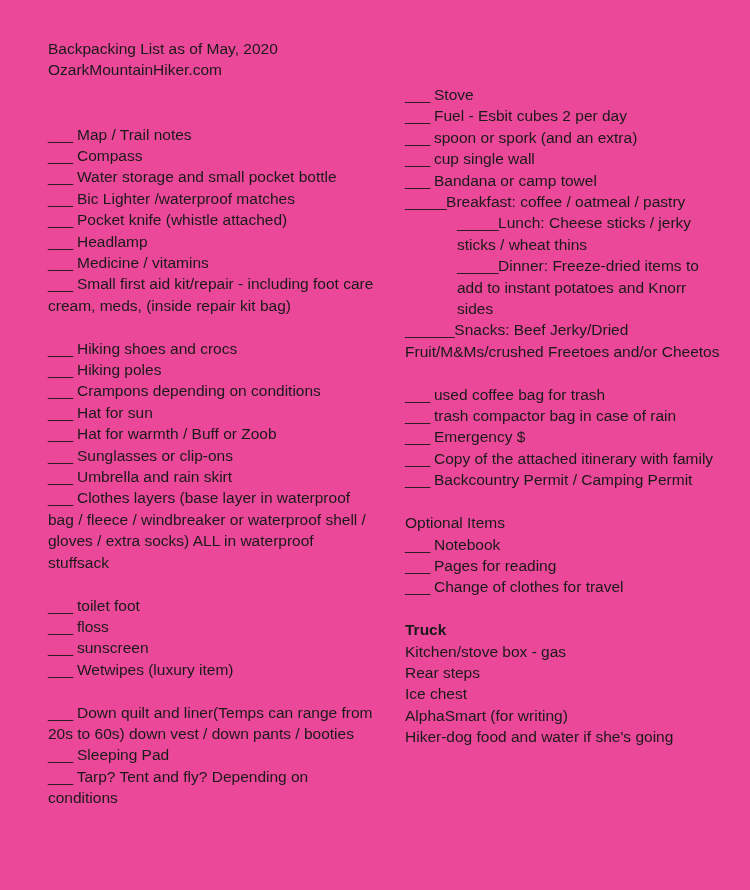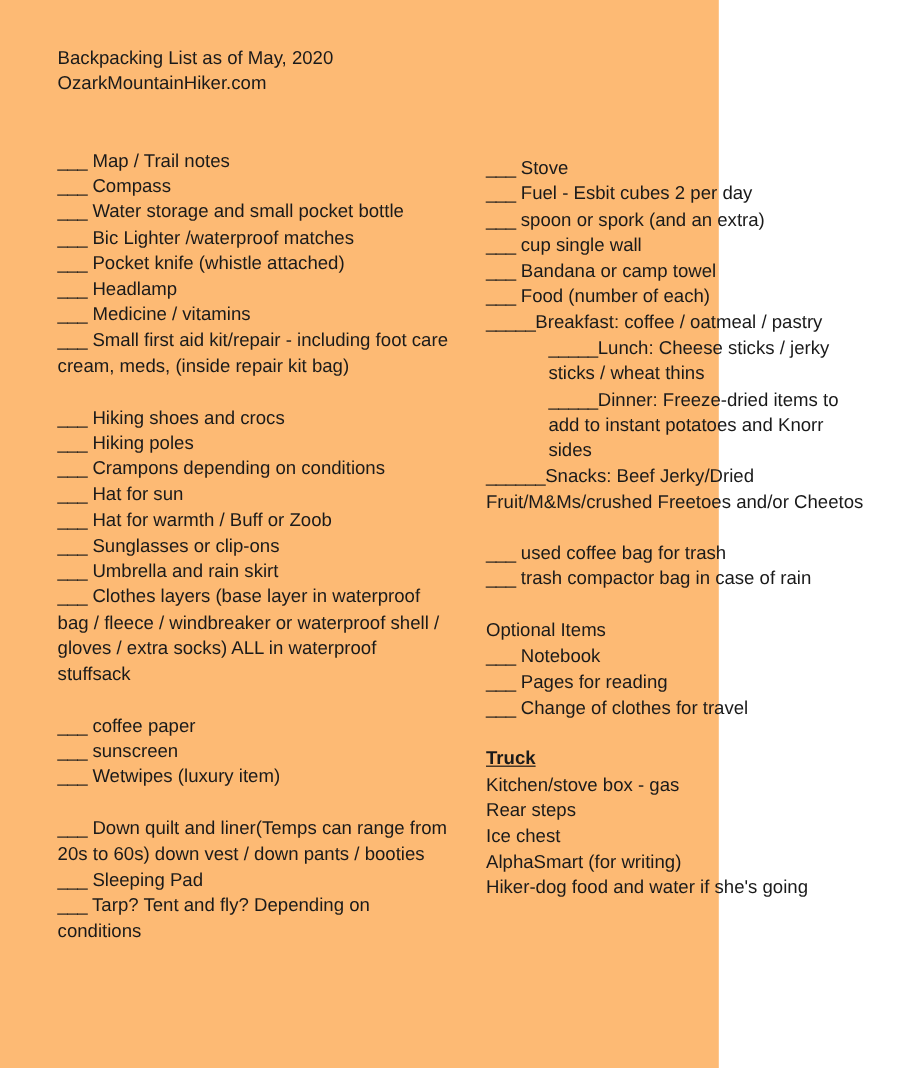--- a/index.html
+++ b/index.html
@@ -10,48 +10,47 @@
   }
   body {
     width: 750px;
     height: 890px;
     font-family: "Liberation Sans", sans-serif;
     color: #1a1a1a;
     overflow: hidden;
   }
   #page {
     position: relative;
-    width: 599px;
+    width: 750px;
     height: 890px;
-    background: #fdba74;
+    background: #ec4899;
   }
   .col {
     position: absolute;
     top: 0;
     font-size: 15.5px;
     line-height: 21.4px;
   }
   #col-left {
     left: 48px;
     width: 330px;
   }
   #col-right {
     left: 405px;
     width: 318px;
-    margin-top: 46px;
   }
   .line {
     white-space: normal;
     word-wrap: break-word;
   }
   .blank {
     height: 21.4px;
   }
   .hdr { }
-  .bold { font-weight: bold; text-decoration: underline; }
+  .bold { font-weight: bold; }
   b { font-weight: normal; }
   .ul {
     
     letter-spacing: -0.4px;
   }
   .sub1 { padding-left: 0; }
   .sub2 { padding-left: 52px; }
   .spacer-top-left { height: 38px; }
   .spacer-top-right { height: 84px; }
 </style>
@@ -90,21 +89,22 @@
         <div class="line"><span class="ul">___</span> <span>Hat for warmth / Buff or Zoob</span></div>
         <div class="line"><span class="ul">___</span> <span>Sunglasses or clip-ons</span></div>
         <div class="line"><span class="ul">___</span> <span>Umbrella and rain skirt</span></div>
       </div>
 
     <div class="line"><span class="ul">___</span> <span>Clothes layers (base layer in waterproof bag / fleece / windbreaker or waterproof shell / gloves / extra socks) ALL in </span><b>waterproof stuffsack</b></div>
 
     <div class="blank"></div>
 
     <div id="left-hygiene-list">
-        <div class="line"><span class="ul">___</span> <span>coffee paper</span></div>
+        <div class="line"><span class="ul">___</span> <span>toilet foot</span></div>
+        <div class="line"><span class="ul">___</span> <span>floss</span></div>
         <div class="line"><span class="ul">___</span> <span>sunscreen</span></div>
         <div class="line"><span class="ul">___</span> <span>Wetwipes (luxury item)</span></div>
       </div>
 
     <div class="blank"></div>
 
     <div id="left-sleep-list">
         <div class="line"><span class="ul">___</span> <span>Down quilt and liner(Temps can range from 20s to 60s) down vest / down pants / booties</span></div>
         <div class="line"><span class="ul">___</span> <span>Sleeping Pad</span></div>
         <div class="line"><span class="ul">___</span> <span>Tarp? Tent and fly? Depending on conditions</span></div>
@@ -113,35 +113,39 @@
 
   <div class="col" id="col-right">
     <div class="spacer-top-right"></div>
 
     <div id="right-cook-list">
         <div class="line"><span class="ul">___</span> <span>Stove</span></div>
         <div class="line"><span class="ul">___</span> <span>Fuel -  Esbit cubes 2 per day</span></div>
         <div class="line"><span class="ul">___</span> <span>spoon or spork (and an extra)</span></div>
         <div class="line"><span class="ul">___</span> <span>cup single wall</span></div>
         <div class="line"><span class="ul">___</span> <span>Bandana or camp towel</span></div>
-        <div class="line"><span class="ul">___</span> <span>Food (number of each)</span></div>
       </div>
     <div id="right-meals-list">
         <div class="line sub1"><span class="ul">_____</span><span>Breakfast: coffee / oatmeal / pastry</span></div>
         <div class="line sub2"><span class="ul">_____</span><span>Lunch: Cheese sticks / jerky sticks / wheat thins</span></div>
         <div class="line sub2"><span class="ul">_____</span><span>Dinner: Freeze-dried items to add to instant potatoes and Knorr sides</span></div>
         <div class="line sub1"><span class="ul">______</span><span>Snacks: Beef Jerky/Dried Fruit/M&amp;Ms/crushed Freetoes and/or Cheetos</span></div>
       </div>
 
     <div class="blank"></div>
 
     <div class="line"><span class="ul">___</span> <span>used coffee bag for trash</span></div>
 
     <div class="line"><span class="ul">___</span> <b>trash compactor bag</b><span> in case of rain</span></div>
 
+    <div id="right-safety-list">
+        <div class="line"><span class="ul">___</span> <span>Emergency $</span></div>
+        <div class="line"><span class="ul">___</span> <span>Copy of the attached itinerary with family</span></div>
+        <div class="line"><span class="ul">___</span> <span>Backcountry Permit / Camping Permit</span></div>
+      </div>
 
     <div class="blank"></div>
 
     <div class="line">Optional Items</div>
     <div id="right-optional-list">
         <div class="line"><span class="ul">___</span> <span>Notebook</span></div>
         <div class="line"><span class="ul">___</span> <span>Pages for reading</span></div>
         <div class="line"><span class="ul">___</span> <span>Change of clothes for travel</span></div>
       </div>
 

